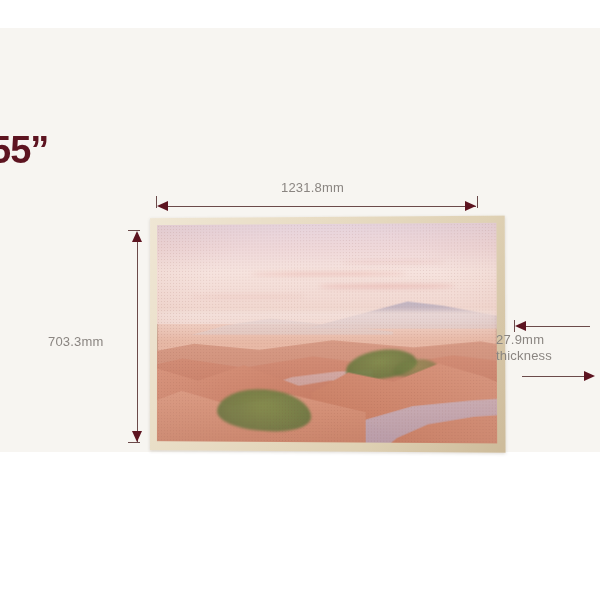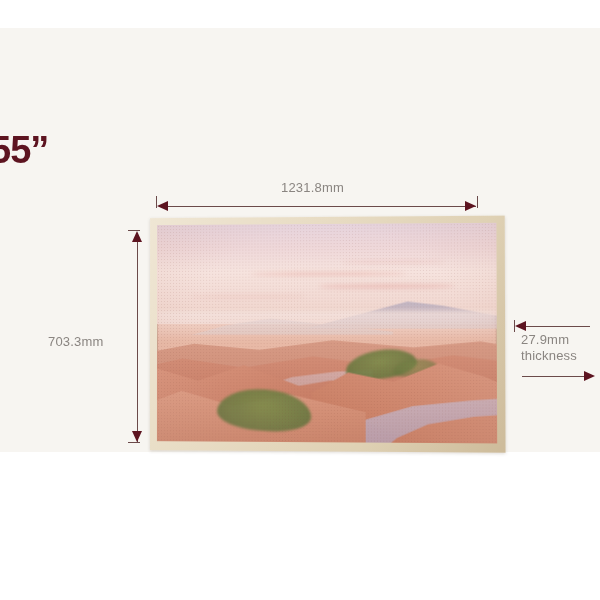--- a/index.html
+++ b/index.html
@@ -164,21 +164,21 @@
   #h-cap-top{left:128px;top:230px;width:12px;height:1px;}
   #h-cap-bottom{left:128px;top:442px;width:12px;height:1px;}
   #h-label{left:48px;top:334px;}
 
   
   #t-line-top{left:522px;top:326px;width:68px;height:1px;}
   #t-arrow-top{left:515px;top:321px;}
   #t-cap-top{left:514px;top:320px;width:1px;height:12px;}
   #t-line-bottom{left:522px;top:376px;width:63px;height:1px;}
   #t-arrow-bottom{left:584px;top:371px;}
-  #t-label{left:521px;top:332px;}
+  #t-label{left:496px;top:332px;}
 </style>
 </head>
 <body>
 
 <div id="stage">
 
   <div id="band"></div>
 
   <div id="size-badge">55”</div>
 

